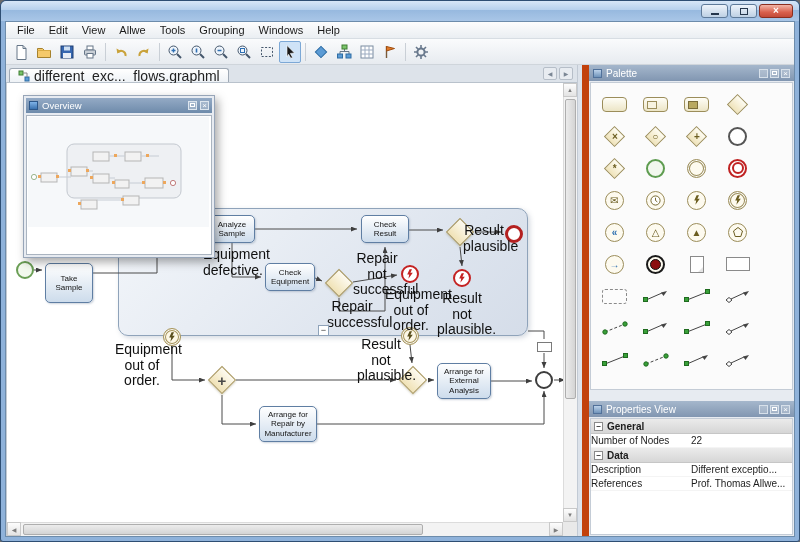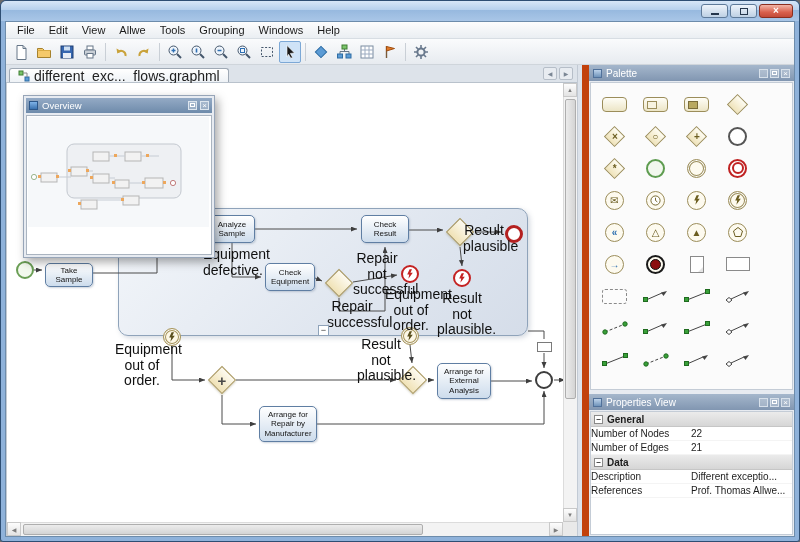--- a/index.html
+++ b/index.html
@@ -90,21 +90,21 @@
 .s-cir.red{border-color:#c02222;border-width:2.5px;background:#fff}
 .s-cir.redin::after{content:"";width:8px;height:8px;border-radius:50%;border:2px solid #c02222}
 .s-cir.term{border-color:#1a1a1a}
 .s-cir.term::after{content:"";width:9px;height:9px;border-radius:50%;background:#8c0f0f;border:1px solid #111}
 .s-cir.blue{color:#2d6fb0}
 .s-cir .bolt{fill:#6b5d20}
 .s-page{width:14px;height:17px;border:1px solid #8a8a8a;background:linear-gradient(315deg,#e4e4e4 18%,#fff 19%)}
 .s-rect{width:24px;height:14px;border:1px solid #8a8a8a;background:#fff}
 .s-dash{width:25px;height:15px;border:1px dashed #8a8a8a;border-radius:3px;background:#fcfcfc}
 .eicon{width:30px;height:16px}
-.propspanel{flex:1;margin-top:3px;min-height:0}
+.propspanel{flex:1;margin-top:10px;min-height:0}
 .ptable{flex:1;background:#fff;border:1px solid #c4ccd6;margin:1px;font-size:10px;overflow:hidden}
 .sec{display:flex;align-items:center;gap:4px;background:linear-gradient(#ebebeb,#d6d6d6);border-bottom:1px solid #c6c6c6;height:15px;font-weight:bold;color:#1d1d1d;padding:0 3px}
 .exp{width:9px;height:9px;border:1px solid #8a8a8a;background:#fff;font-size:8px;line-height:7px;text-align:center;color:#333;flex:none}
 .kv{display:flex;height:14px;align-items:center;border-bottom:1px solid #f4f4f4;color:#1d1d1d}
 .pk{width:100px;flex:none;overflow:hidden;white-space:nowrap}
 .pv{flex:1;overflow:hidden;white-space:nowrap}
 </style>
 </head>
 <body>
 
@@ -293,21 +293,21 @@
               <path d="M421 297 H427" marker-end="url(#ar)"></path>
               <path d="M484 298 H525" marker-end="url(#ar)"></path>
               <path d="M310 341 H537 V308" marker-end="url(#ar)"></path>
               <path d="M547 297 H558" marker-end="url(#ar)"></path>
               <path d="M521 248 H537 V256"></path>
               <path d="M537 270 V285" marker-end="url(#ar)"></path>
             </g>
           </svg>
 
           <div class="evt start" style="left:9px;top:178px"></div>
-          <div class="node task" style="left:38px;top:180px;width:48px;height:24px">Take Sample</div>
+          <div class="node task" style="left:38px;top:180px;width:48px;height:40px">Take Sample</div>
           <div class="node task" style="left:202px;top:132px;width:46px;height:28px">Analyze Sample</div>
           <div class="node task" style="left:354px;top:132px;width:48px;height:28px">Check Result</div>
           <div class="node task" style="left:258px;top:180px;width:50px;height:28px">Check Equipment</div>
           <div class="node task" style="left:252px;top:323px;width:58px;height:36px">Arrange for Repair by Manufacturer</div>
           <div class="node task" style="left:430px;top:280px;width:54px;height:36px">Arrange for External Analysis</div>
 
           <div class="gw" style="left:439px;top:135px">
               <i class="d"></i>
             </div>
           <div class="gw" style="left:318px;top:186px">
@@ -657,24 +657,20 @@
           </div>
           <div class="ptable">
             <div class="sec">
               <i class="exp">−</i>
               <span>General</span>
             </div>
             <div class="kv">
               <span class="pk">Number of Nodes</span>
               <span class="pv">22</span>
             </div>
-            <div class="kv">
-              <span class="pk">Number of Edges</span>
-              <span class="pv">21</span>
-            </div>
             <div class="sec">
               <i class="exp">−</i>
               <span>Data</span>
             </div>
             <div class="kv">
               <span class="pk">Description</span>
               <span class="pv">Different exceptio...</span>
             </div>
             <div class="kv">
               <span class="pk">References</span>

